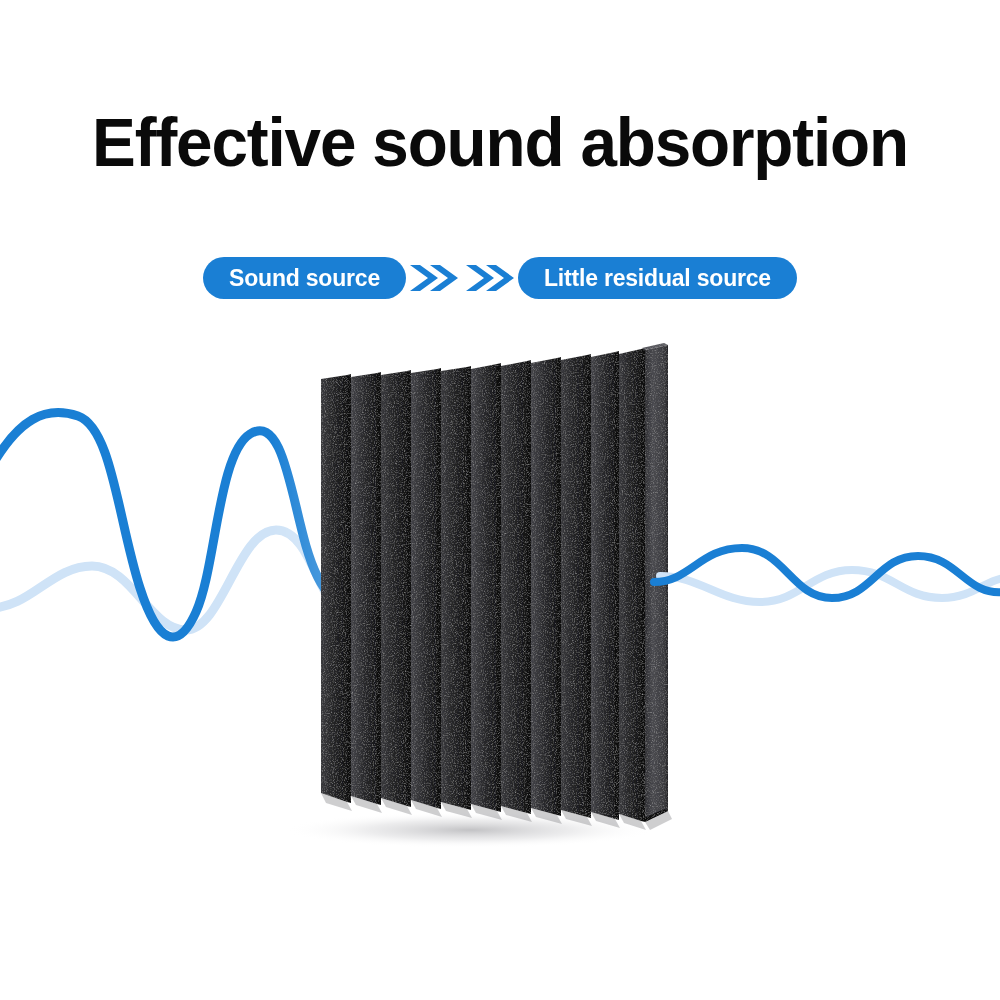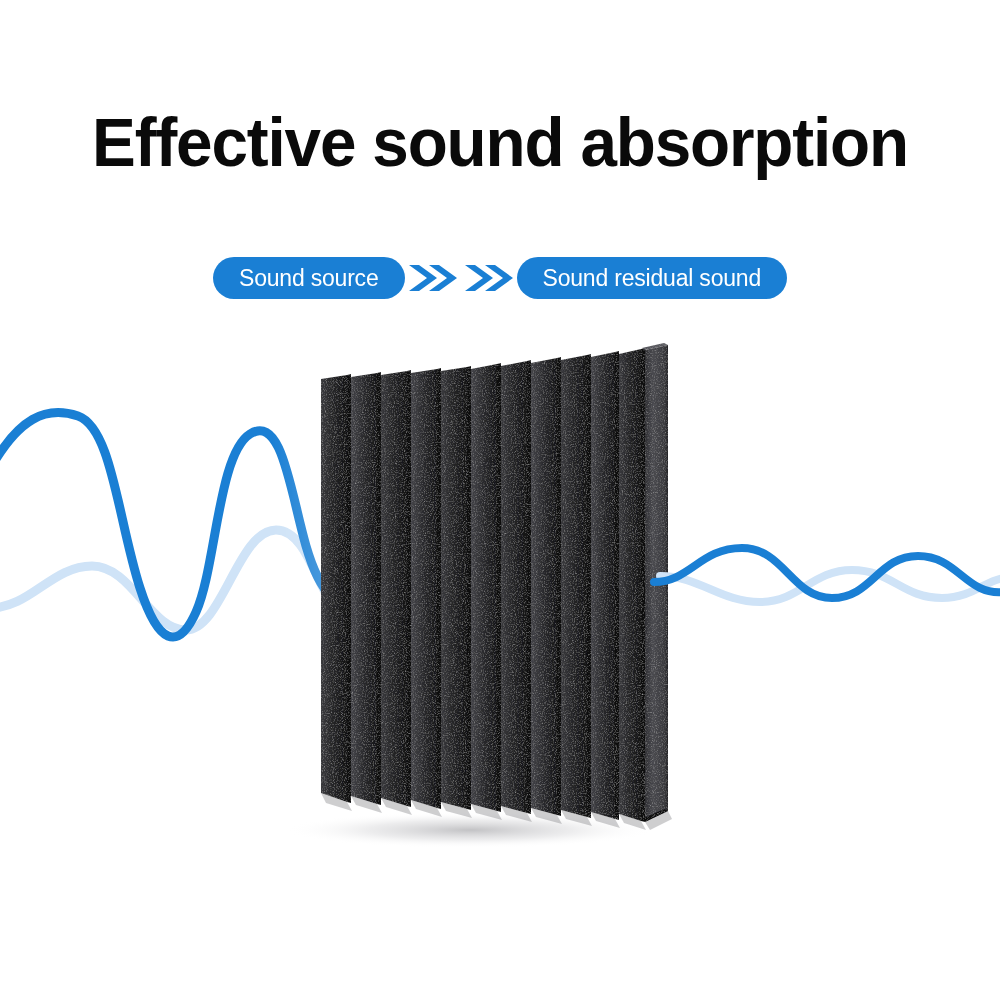--- a/index.html
+++ b/index.html
@@ -39,21 +39,21 @@
   .pill{
     height:42px;
     border-radius:21px;
     background:#1a7fd4;
     color:#ffffff;
     display:flex;
     align-items:center;
     justify-content:center;
     padding:0 26px;
     font-size:23px;
-    font-weight:400;
+    font-weight:700;
     letter-spacing:-0.2px;
     white-space:nowrap;
     box-sizing:border-box;
   }
   .arrow{
     width:56px;
     height:34px;
     display:flex;
     align-items:center;
     justify-content:center;
@@ -87,21 +87,21 @@
 
 
     <div class="arrow">
       <svg width="52" height="32" viewBox="0 0 52 32" aria-hidden="true">
         <path d="M2 3 L20 16 L2 29 L12 29 L30 16 L12 3 Z" fill="#1a7fd4"></path>
         <path d="M22 3 L40 16 L22 29 L32 29 L50 16 L32 3 Z" fill="#1a7fd4"></path>
       </svg>
     </div>
 
     <div class="pill">
-      <span>Sound residual sound</span>
+      <span>Little residual source</span>
     </div>
 
   </div>
 
   <div class="scene">
     <svg width="1000" height="600" viewBox="0 0 1000 600" aria-hidden="true">
       <defs>
 
         <filter id="foamNoise" x="-10%" y="-10%" width="120%" height="120%">
           <feTurbulence type="fractalNoise" baseFrequency="0.9" numOctaves="4" seed="7" result="n"></feTurbulence>

